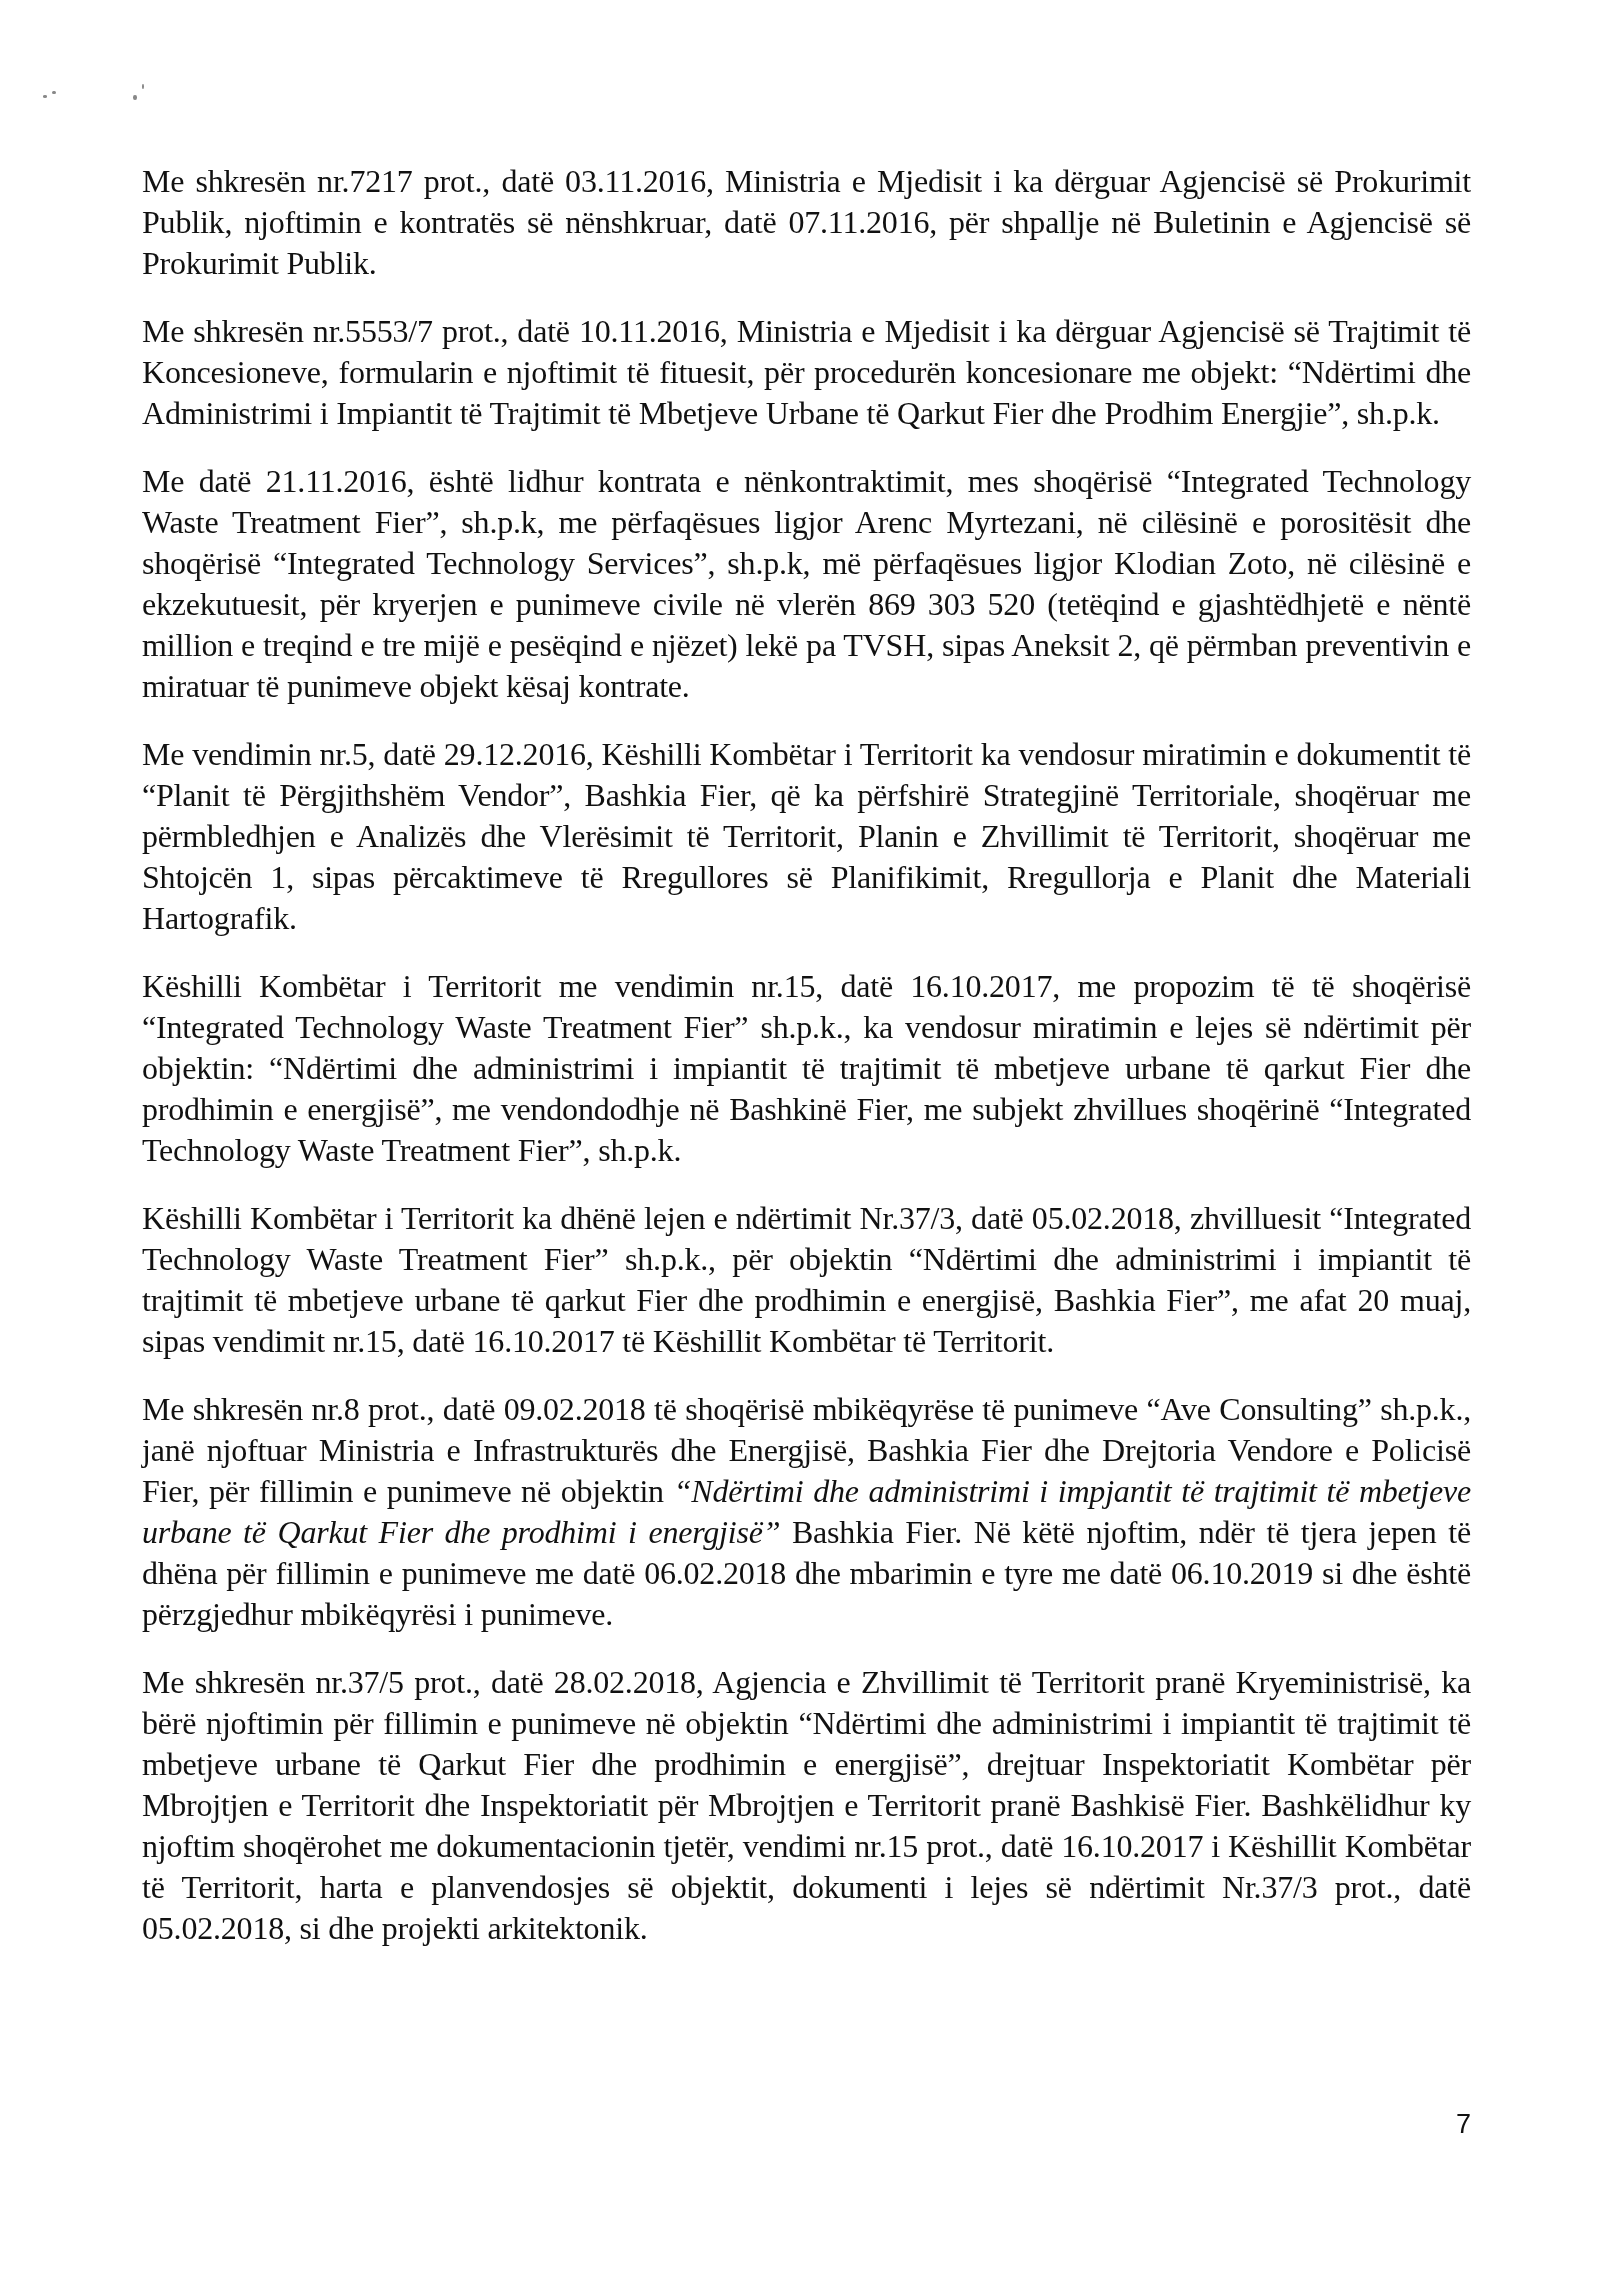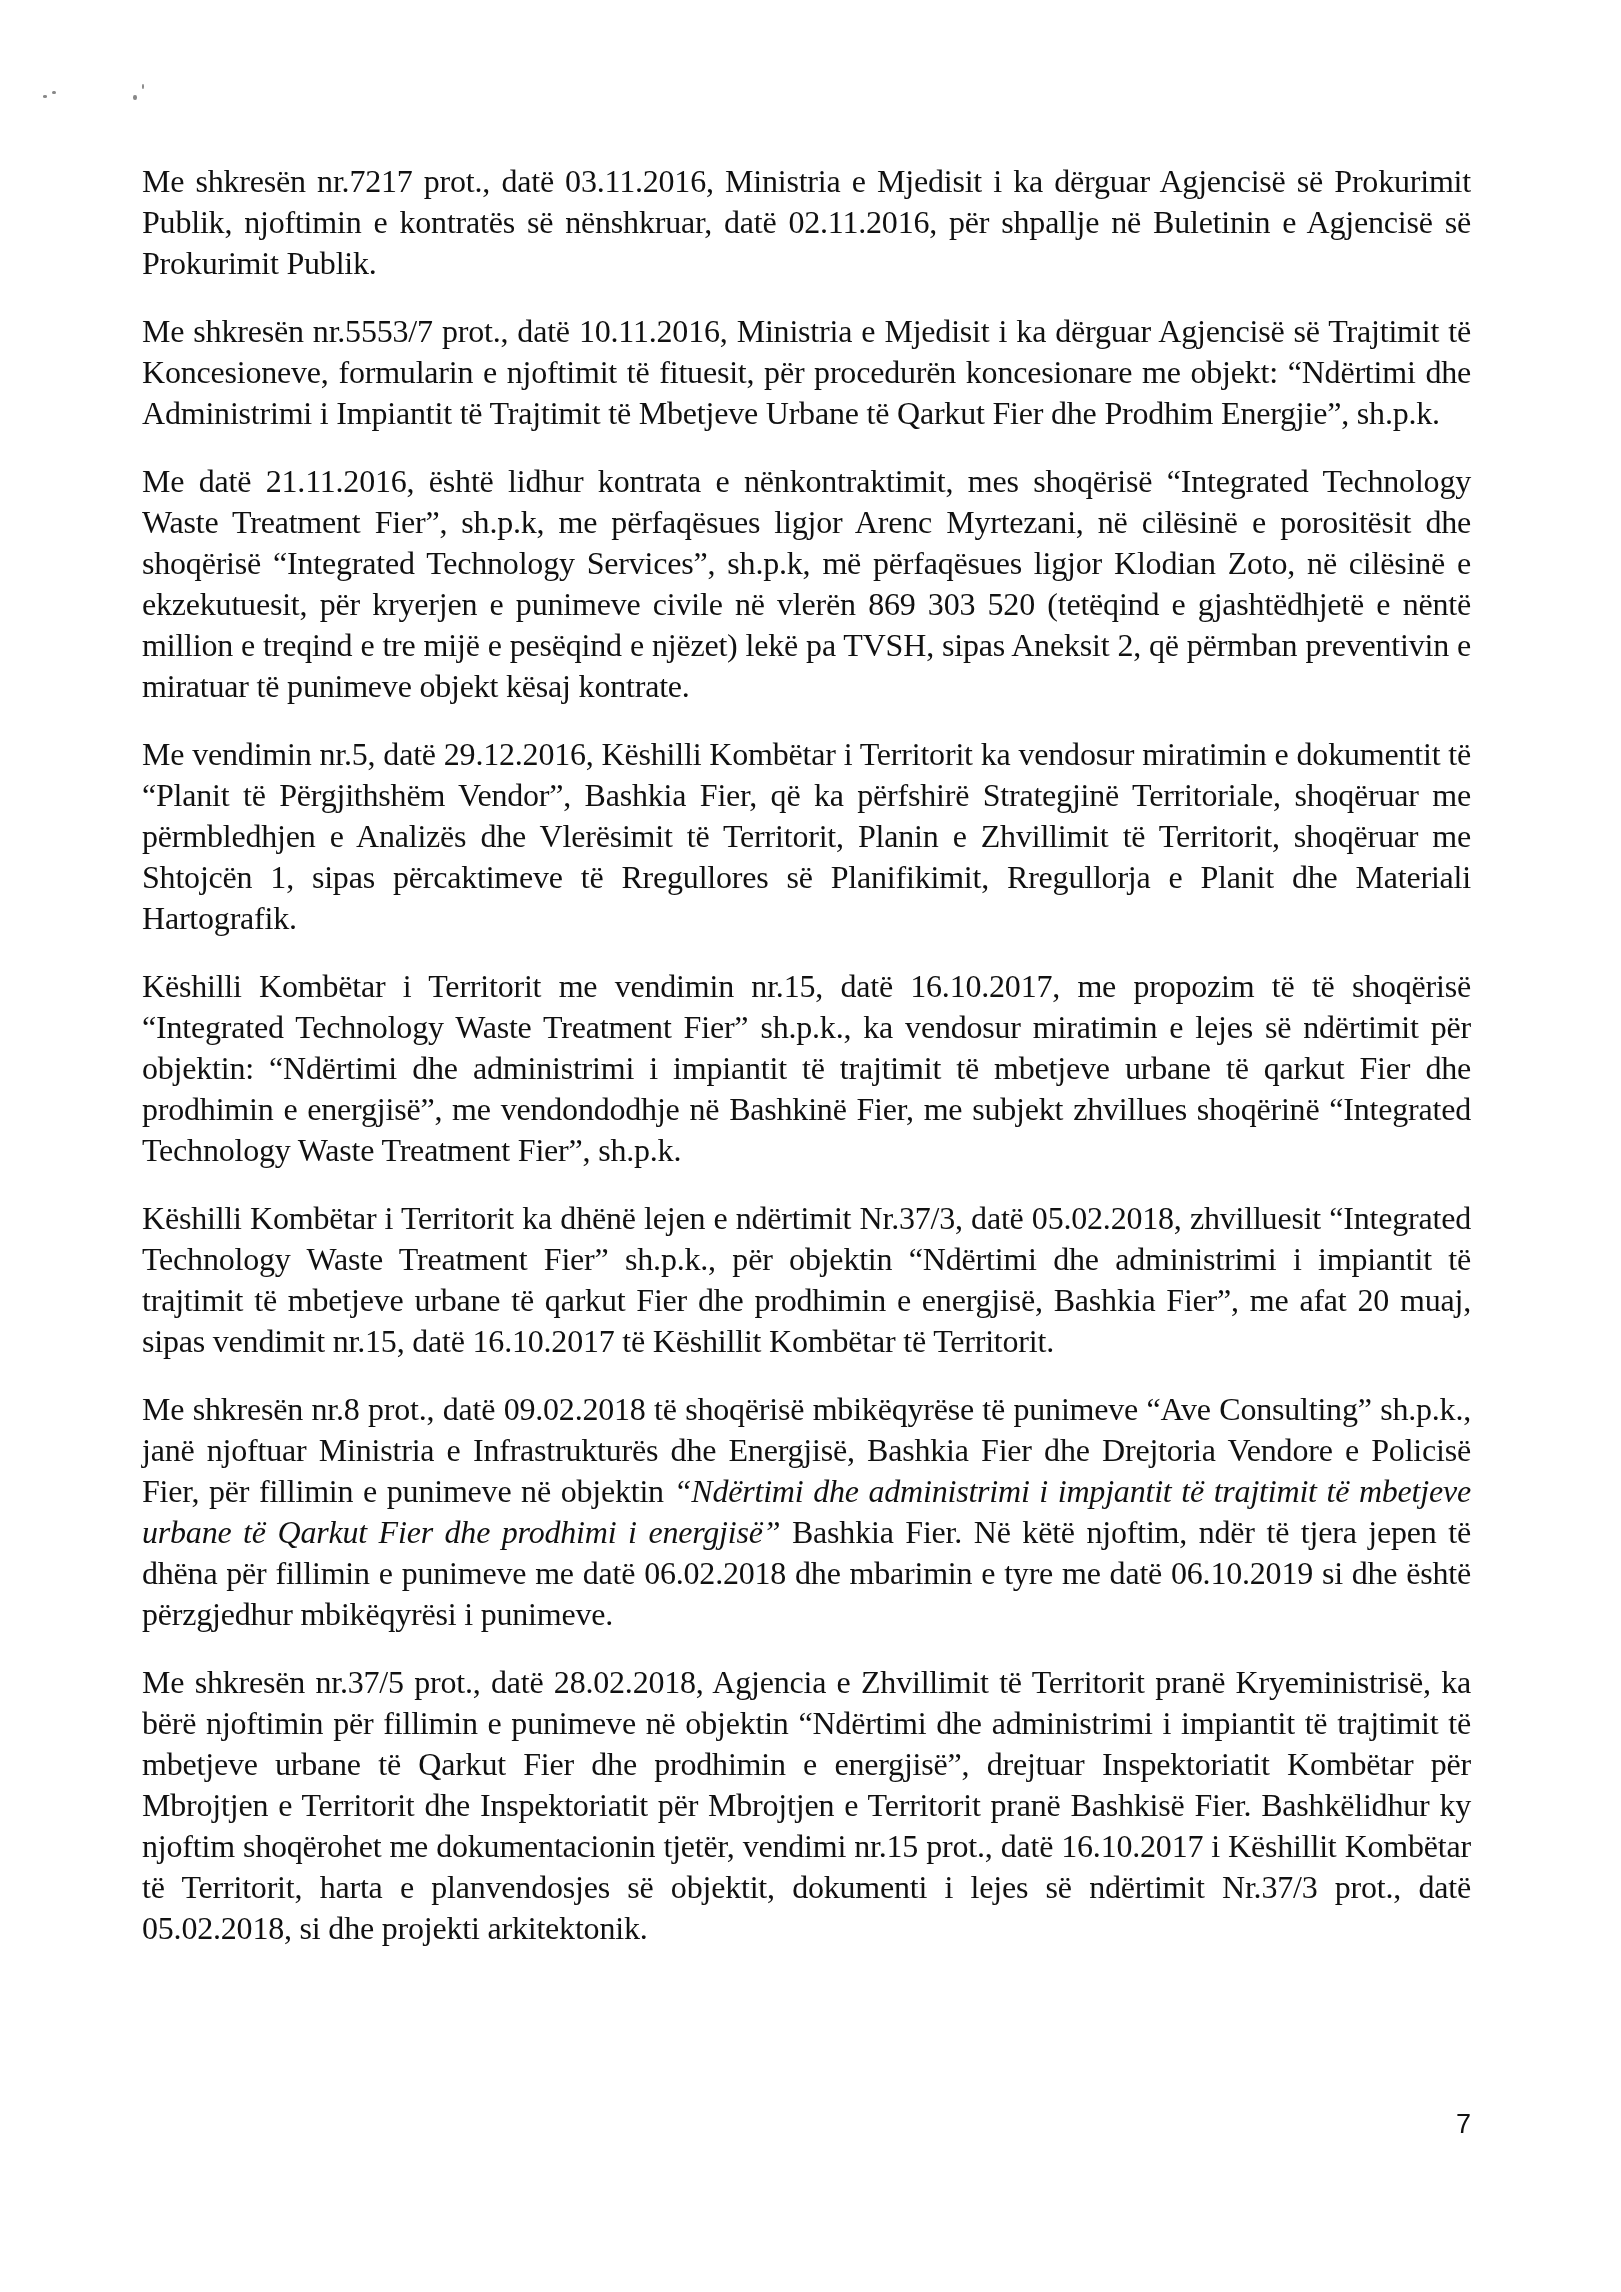--- a/index.html
+++ b/index.html
@@ -29,21 +29,21 @@
 
 <div class="page">
   <div class="specks">
     <span class="speck" style="left:0px;top:7.2px;width:3.6px;height:2.7px;"></span>
     <span class="speck" style="left:9px;top:2.7px;width:3.6px;height:3.6px;"></span>
     <span class="speck" style="left:90px;top:7.2px;width:3.6px;height:4.5px;"></span>
     <span class="speck" style="left:99px;top:-3.6px;width:1.8px;height:4.5px;"></span>
   </div>
 
   <div class="body-text">
-    <p class="para">Me shkresën nr.7217 prot., datë 03.11.2016, Ministria e Mjedisit i ka dërguar Agjencisë së Prokurimit Publik, njoftimin e kontratës së nënshkruar, datë 02.11.2016, për shpallje në Buletinin e Agjencisë së Prokurimit Publik.</p>
+    <p class="para">Me shkresën nr.7217 prot., datë 03.11.2016, Ministria e Mjedisit i ka dërguar Agjencisë së Prokurimit Publik, njoftimin e kontratës së nënshkruar, datë 07.11.2016, për shpallje në Buletinin e Agjencisë së Prokurimit Publik.</p>
     <p class="para">Me shkresën nr.5553/7 prot., datë 10.11.2016, Ministria e Mjedisit i ka dërguar Agjencisë së Trajtimit të Koncesioneve, formularin e njoftimit të fituesit, për procedurën koncesionare me objekt: “Ndërtimi dhe Administrimi i Impiantit të Trajtimit të Mbetjeve Urbane të Qarkut Fier dhe Prodhim Energjie”, sh.p.k.</p>
     <p class="para">Me datë 21.11.2016, është lidhur kontrata e nënkontraktimit, mes shoqërisë “Integrated Technology Waste Treatment Fier”, sh.p.k, me përfaqësues ligjor Arenc Myrtezani, në cilësinë e porositësit dhe shoqërisë “Integrated Technology Services”, sh.p.k, më përfaqësues ligjor Klodian Zoto, në cilësinë e ekzekutuesit, për kryerjen e punimeve civile në vlerën 869 303 520 (tetëqind e gjashtëdhjetë e nëntë million e treqind e tre mijë e pesëqind e njëzet) lekë pa TVSH, sipas Aneksit 2, që përmban preventivin e miratuar të punimeve objekt kësaj kontrate.</p>
     <p class="para">Me vendimin nr.5, datë 29.12.2016, Këshilli Kombëtar i Territorit ka vendosur miratimin e dokumentit të “Planit të Përgjithshëm Vendor”, Bashkia Fier, që ka përfshirë Strategjinë Territoriale, shoqëruar me përmbledhjen e Analizës dhe Vlerësimit të Territorit, Planin e Zhvillimit të Territorit, shoqëruar me Shtojcën 1, sipas përcaktimeve të Rregullores së Planifikimit, Rregullorja e Planit dhe Materiali Hartografik.</p>
     <p class="para">Këshilli Kombëtar i Territorit me vendimin nr.15, datë 16.10.2017, me propozim të të shoqërisë “Integrated Technology Waste Treatment Fier” sh.p.k., ka vendosur miratimin e lejes së ndërtimit për objektin: “Ndërtimi dhe administrimi i impiantit të trajtimit të mbetjeve urbane të qarkut Fier dhe prodhimin e energjisë”, me vendondodhje në Bashkinë Fier, me subjekt zhvillues shoqërinë “Integrated Technology Waste Treatment Fier”, sh.p.k.</p>
     <p class="para">Këshilli Kombëtar i Territorit ka dhënë lejen e ndërtimit Nr.37/3, datë 05.02.2018, zhvilluesit “Integrated Technology Waste Treatment Fier” sh.p.k., për objektin “Ndërtimi dhe administrimi i impiantit të trajtimit të mbetjeve urbane të qarkut Fier dhe prodhimin e energjisë, Bashkia Fier”, me afat 20 muaj, sipas vendimit nr.15, datë 16.10.2017 të Këshillit Kombëtar të Territorit.</p>
     <p class="para"><span>Me shkresën nr.8 prot., datë 09.02.2018 të shoqërisë mbikëqyrëse të punimeve “Ave Consulting” sh.p.k., janë njoftuar Ministria e Infrastrukturës dhe Energjisë, Bashkia Fier dhe Drejtoria Vendore e Policisë Fier, për fillimin e punimeve në objektin </span><em>“Ndërtimi dhe administrimi i impjantit të trajtimit të mbetjeve urbane të Qarkut Fier dhe prodhimi i energjisë”</em><span> Bashkia Fier. Në këtë njoftim, ndër të tjera jepen të dhëna për fillimin e punimeve me datë 06.02.2018 dhe mbarimin e tyre me datë 06.10.2019 si dhe është përzgjedhur mbikëqyrësi i punimeve.</span></p>
     <p class="para">Me shkresën nr.37/5 prot., datë 28.02.2018, Agjencia e Zhvillimit të Territorit pranë Kryeministrisë, ka bërë njoftimin për fillimin e punimeve në objektin “Ndërtimi dhe administrimi i impiantit të trajtimit të mbetjeve urbane të Qarkut Fier dhe prodhimin e energjisë”, drejtuar Inspektoriatit Kombëtar për Mbrojtjen e Territorit dhe Inspektoriatit për Mbrojtjen e Territorit pranë Bashkisë Fier. Bashkëlidhur ky njoftim shoqërohet me dokumentacionin tjetër, vendimi nr.15 prot., datë 16.10.2017 i Këshillit Kombëtar të Territorit, harta e planvendosjes së objektit, dokumenti i lejes së ndërtimit Nr.37/3 prot., datë 05.02.2018, si dhe projekti arkitektonik.</p>
   </div>
 
   <div class="page-number">7</div>

